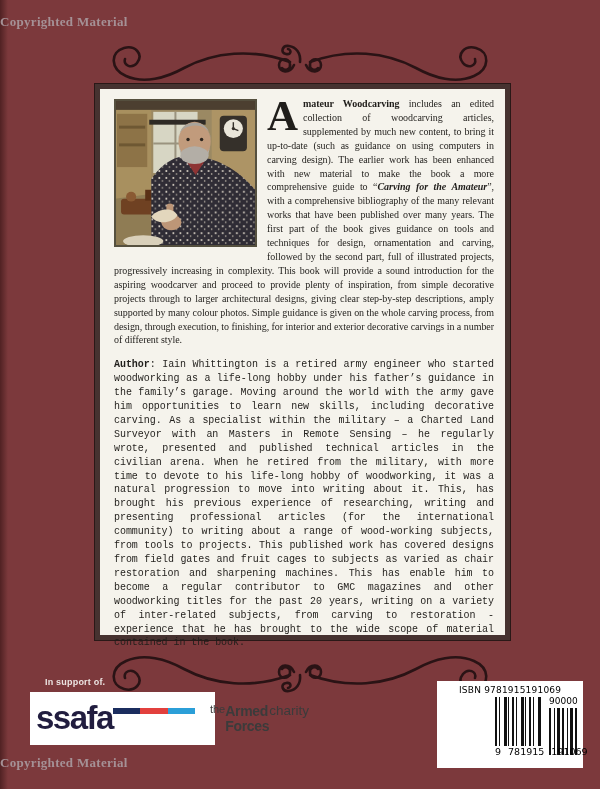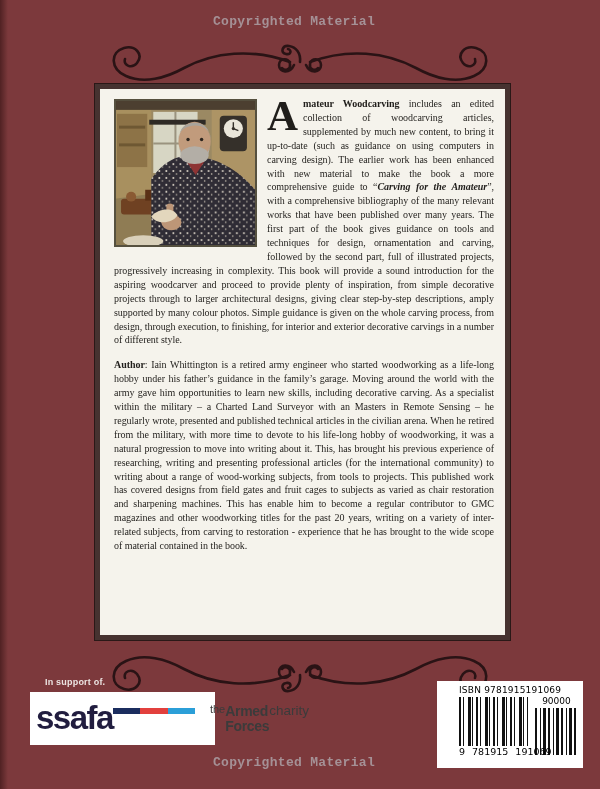--- a/index.html
+++ b/index.html
@@ -7,22 +7,22 @@
     position:relative;width:600px;height:789px;overflow:hidden;
     background:var(--maroon,#7c393c);
     font-family:"Liberation Serif",serif;
   }
   .edge-shade{
     position:absolute;left:0;top:0;bottom:0;width:8px;
     background:linear-gradient(90deg,rgba(20,0,0,.42),rgba(20,0,0,0));
     pointer-events:none;
   }
   .copyright{
-    position:absolute;left:0;right:12px;text-align:center;
-    font-family:Liberation Mono, monospace;font-size:13px;font-weight:bold;
+    position:absolute;left:0;right:12px;text-align:left;
+    font-family:Liberation Serif, serif;font-size:13px;font-weight:bold;
     color:var(--copyright-text,#a59196);letter-spacing:.3px;
   }
   .copyright.top{top:14px;}
   .copyright.bottom{top:755px;}
 
   .flourish{position:absolute;left:80px;width:440px;height:56px;}
   .flourish.top-orn{top:36px;transform:scaleY(-1);}
   .flourish.bottom-orn{top:645px;}
 
   .panel{
@@ -30,21 +30,21 @@
     box-sizing:border-box;background:var(--panel-bg,#f5f3ec);
     border:5px solid var(--frame,#463230);
     box-shadow:0 0 0 1px var(--frame-outline,#2a1817);
     padding:8px 11px 0 14px;
   }
   .body-text{
     font-size:10px;line-height:13.9px;text-align:justify;
     color:var(--ink,#201e1b);letter-spacing:-.05px;
   }
   .body-text p{margin:0;}
-  .par-author{margin-top:11px !important;}
+  .par-author{margin-top:11px !important;font-family:Liberation Mono, monospace;}
   .photo-frame{
     float:left;width:141px;height:146px;margin:2px 10px 8px 0;
     border:1px solid #55503f;background:#9b8963;display:block;
   }
   .dropcap{
     float:left;font-size:43px;line-height:34px;font-weight:bold;
     padding:2px 5px 0 0;color:var(--ink,#201e1b);
   }
 
   .support-label{
@@ -80,20 +80,21 @@
   }
   .isbn-label{font-size:9px;letter-spacing:.2px;line-height:10px;}
   .bars-row{display:flex;margin-top:2px;height:58px;}
   .bars-main{
     position:relative;width:88px;height:58px;
     background:repeating-linear-gradient(90deg,
       var(--barcode-black,#111) 0 2px,#fff 2px 4px,
       var(--barcode-black,#111) 4px 5px,#fff 5px 9px,
       var(--barcode-black,#111) 9px 12px,#fff 12px 13px,
       var(--barcode-black,#111) 13px 14px,#fff 14px 17px);
+    margin-left:36px;
   }
   .bars-digits{
     position:absolute;left:0;right:-2px;bottom:-2px;background:#fff;
     font-size:9.5px;line-height:10px;padding-top:1px;word-spacing:4px;
     white-space:nowrap;
   }
   .addon{display:flex;flex-direction:column;margin-left:7px;width:55px;}
   .addon-label{font-size:9px;line-height:9px;text-align:center;}
   .bars-addon{
     flex:1;margin-top:2px;

